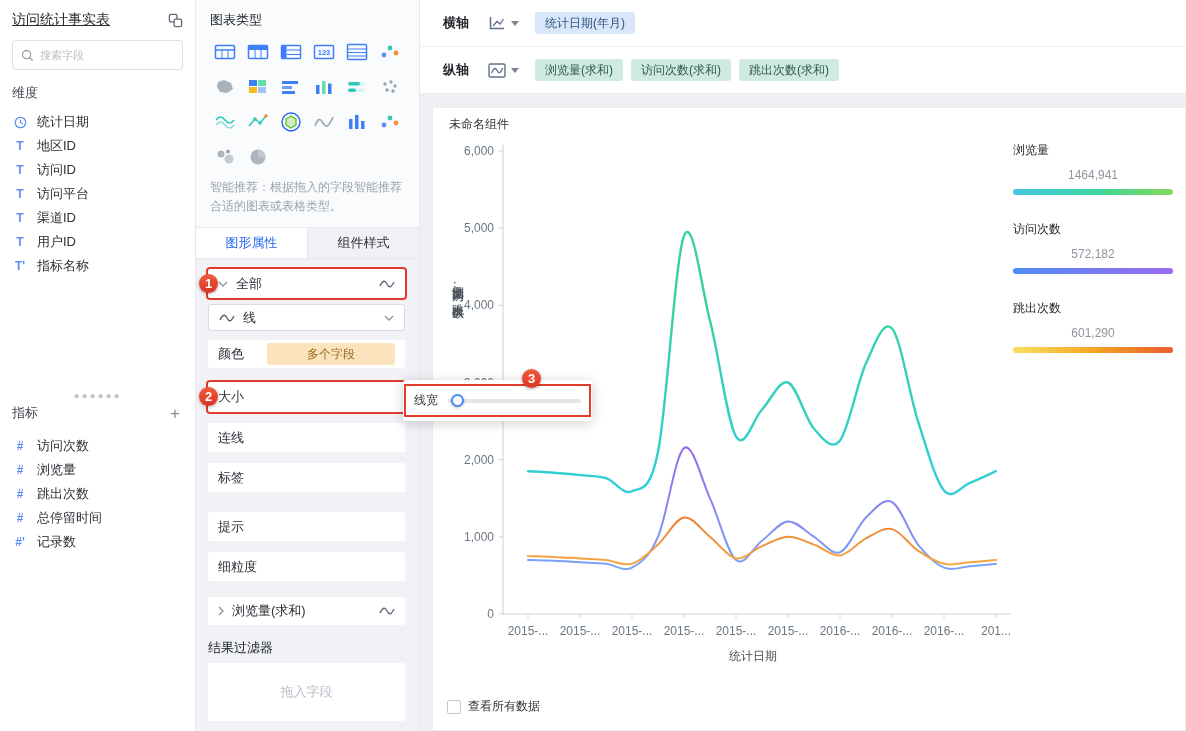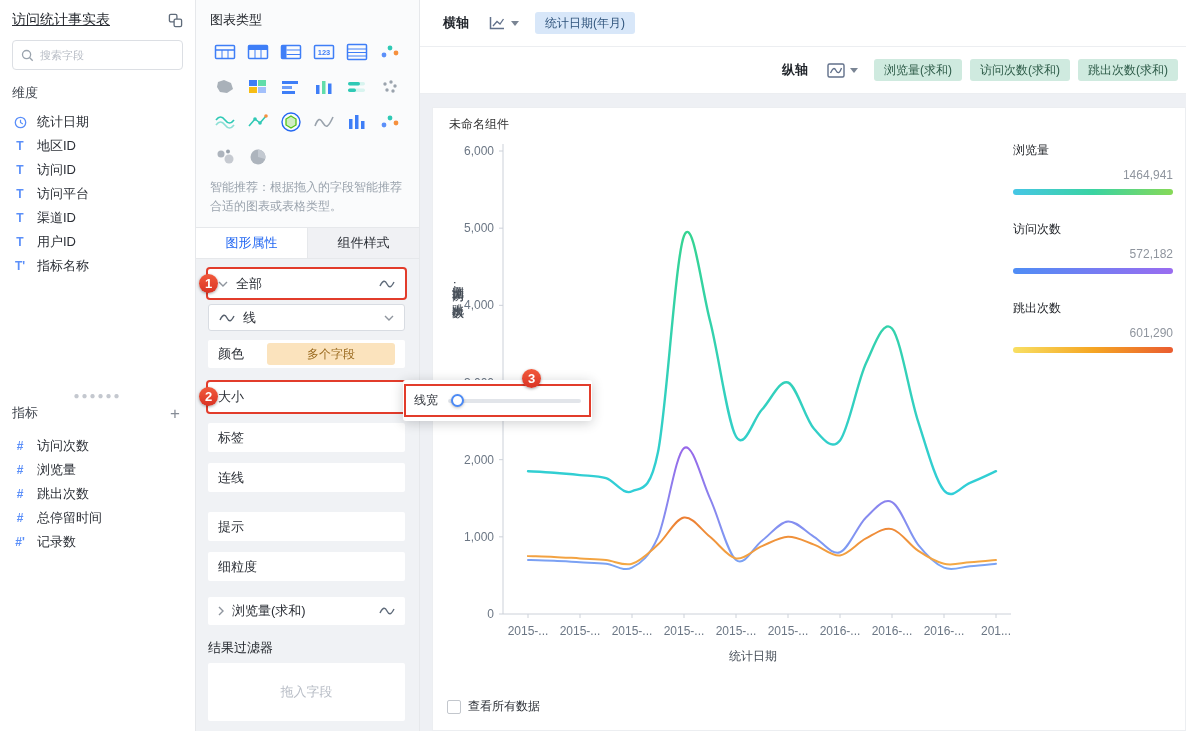--- a/index.html
+++ b/index.html
@@ -56,38 +56,38 @@
   .lw-popup{position:absolute;left:403px;top:380px;width:189px;height:41px;background:#fff;border-radius:3px;box-shadow:0 2px 12px rgba(31,35,41,.22);z-index:55;display:flex;align-items:center;padding:0 3px;}
   .lw-inner{position:relative;display:flex;align-items:center;gap:10px;padding:0 8px;height:29px;flex:1;box-shadow:0 0 0 2px #e23c2b;}
   .lw-label{font-size:12px;color:#2b2f36;flex:none;}
   .slider{position:relative;flex:1;height:4px;background:#e2e5ea;border-radius:2px;cursor:pointer;}
   .slider-thumb{position:absolute;left:3px;top:-5px;width:13px;height:13px;border-radius:50%;background:#fff;border:2px solid #4c8af5;box-shadow:0 1px 3px rgba(0,0,0,.25);cursor:grab;}
   .popup-badge{position:absolute;left:116px;top:-17px;z-index:60;}
 
   
   .main{position:absolute;left:420px;top:0;width:766px;height:731px;background:#eef0f4;}
   .shelf{position:absolute;left:0;width:766px;height:47px;background:#fff;border-bottom:1px solid #eceef1;display:flex;align-items:center;padding-left:23px;}
-  .shelf1{top:0;}.shelf2{top:47px;justify-content:flex-end;}
+  .shelf1{top:0;}.shelf2{top:47px;}
   .shelf-label{font-weight:bold;font-size:13px;color:#1f2329;width:36px;flex:none;}
   .shelf-icon{display:flex;align-items:center;gap:4px;margin:0 16px 0 8px;cursor:pointer;flex:none;}
   .caret{width:0;height:0;border-left:4px solid transparent;border-right:4px solid transparent;border-top:5px solid #7a8594;}
   .tags{display:flex;align-items:center;}
   .tag{height:22px;padding:0 10px;border-radius:3px;font-size:12px;display:flex;align-items:center;margin-right:8px;cursor:pointer;white-space:nowrap;}
   .tag-blue{background:#d8e7f9;color:#2f547c;}
   .tag-green{background:#cfeadf;color:#2e5c49;}
   .card{position:absolute;left:12px;top:107px;right:0;bottom:0;background:#fff;border:1px solid #eceef1;}
   .card-title{position:absolute;left:16px;top:8px;font-size:12px;color:#333;}
   .chart{position:absolute;left:8px;top:26px;}
   .chart .tick{fill:#6b7684;font-size:12px;}
   .chart .axis-title{fill:#444c56;font-size:12px;}
   .y-title{position:absolute;left:16px;top:168px;writing-mode:vertical-rl;font-size:12px;color:#444c56;letter-spacing:1px;}
   .legend{position:absolute;right:12px;top:34px;width:160px;}
   .legend-group{margin-bottom:26px;}
   .legend-name{font-size:12px;color:#23262b;margin-bottom:9px;}
-  .legend-range{display:flex;justify-content:flex-end;font-size:12px;color:#8f959e;margin-bottom:7px;}
+  .legend-range{display:flex;justify-content:center;font-size:12px;color:#8f959e;margin-bottom:7px;}
   .legend-bar{height:6px;border-radius:3px;}
   .footer-check{position:absolute;left:14px;top:590px;display:flex;align-items:center;gap:7px;font-size:12px;color:#2b2f36;cursor:pointer;}
   .checkbox{width:14px;height:14px;border:1px solid #c3c7cd;border-radius:2px;background:#fff;flex:none;}
 </style>
 </head>
 <body>
 
 <div class="app">
 
   <aside class="sidebar">
@@ -368,24 +368,24 @@
 
       <div class="prop-row row-size red-outline">
         <span class="row-badge">
             <span class="badge">2</span>
           </span>
         <span>大小</span>
       </div>
 
       <div id="plain-rows">
           <div class="prop-row row-plain">
+            <span>连线</span>
+          </div>
+          <div class="prop-row row-plain">
             <span>标签</span>
-          </div>
-          <div class="prop-row row-plain">
-            <span>连线</span>
           </div>
           <div class="prop-row row-plain row-tip-extra">
             <span>提示</span>
           </div>
           <div class="prop-row row-plain">
             <span>细粒度</span>
           </div>
         </div>
 
       <div class="prop-row row-measure">

